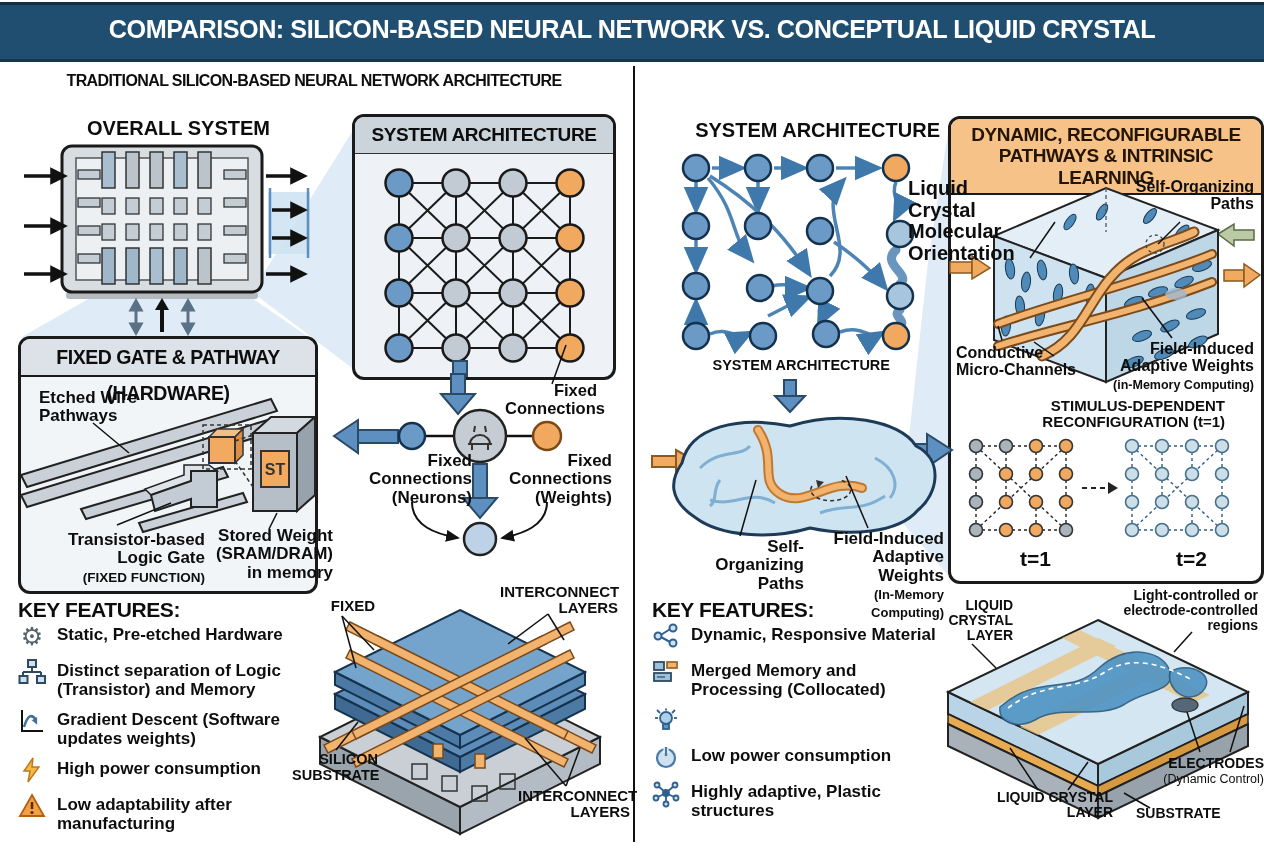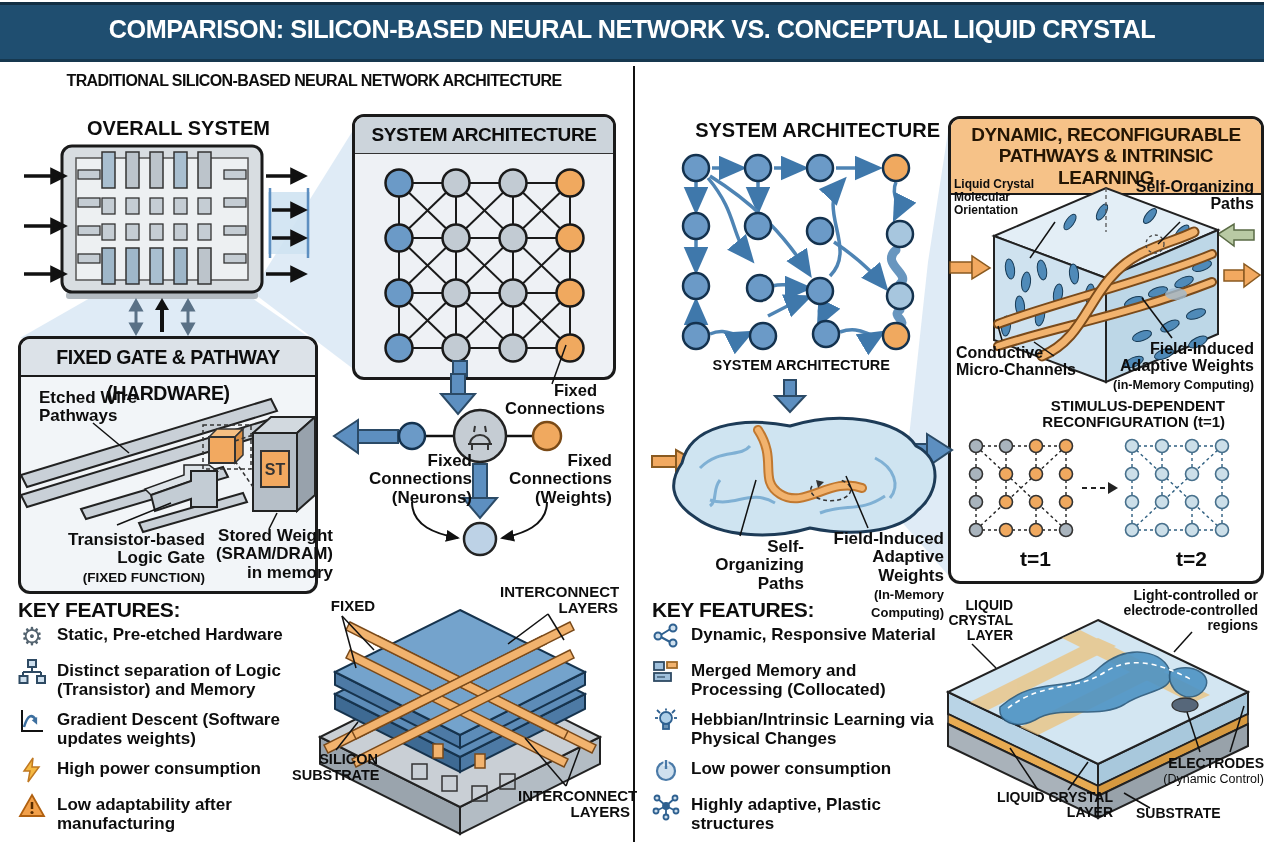--- a/index.html
+++ b/index.html
@@ -442,21 +442,21 @@
       <path d="M48,150 C100,130 200,106 262,80" stroke="#f2b36e" stroke-width="6"></path>
       <path d="M48,172 C110,152 180,140 262,108" stroke="#7a4a1a" stroke-width="10"></path>
       <path d="M48,172 C110,152 180,140 262,108" stroke="#f2b36e" stroke-width="6"></path>
       <path d="M92,182 C140,162 138,108 190,80 C214,68 228,66 244,58" stroke="#7a4a1a" stroke-width="11"></path>
       <path d="M92,182 C140,162 138,108 190,80 C214,68 228,66 244,58" stroke="#f2b36e" stroke-width="7"></path>
     </g>
     <circle cx="205" cy="70" r="9" fill="none" stroke="#444" stroke-width="1.3" stroke-dasharray="3,3"></circle>
     <ellipse cx="226" cy="120" rx="11" ry="6" fill="#9db9cf" opacity="0.8"></ellipse>
     <line x1="156" y1="14" x2="156" y2="58" stroke="#555" stroke-width="1.3" stroke-dasharray="4,3"></line>
   </svg>
-  <div class="lbl left-al" style="left:954px;top:178px;width:112px;font-size:12px;">Liquid Crystal Molecular Orientation</div>
+  <div class="lbl left-al" style="left:908px;top:178px;width:112px;font-size:20px;">Liquid Crystal Molecular Orientation</div>
   <div class="lbl right-al" style="left:1128px;top:178px;width:126px;font-size:16px;">Self-Organizing Paths</div>
   <div class="lbl left-al" style="left:956px;top:344px;width:130px;font-size:16px;">Conductive Micro-Channels</div>
   <div class="lbl right-al" style="left:1112px;top:340px;width:142px;font-size:16px;">
     <span>Field-Induced Adaptive Weights</span><br>
     <span style="font-size:12.5px;">(in-Memory Computing)</span>
   </div>
   <div class="lbl" style="left:985px;top:398px;width:240px;font-size:15px;">STIMULUS-DEPENDENT RECONFIGURATION (t=1)</div>
   <svg id="stimsvg" style="left:962px;top:436px;" width="286" height="110">
       <line x1="14" y1="10" x2="44" y2="10" stroke="#222" stroke-width="1.4" stroke-dasharray="3,3"></line>
       <line x1="44" y1="10" x2="74" y2="10" stroke="#222" stroke-width="1.4" stroke-dasharray="3,3"></line>
@@ -573,21 +573,20 @@
               <circle cx="13" cy="10" r="6" fill="#aecfe8"></circle>
               <rect x="10" y="16" width="6" height="5" fill="#6b92b4"></rect>
               <line x1="2" y1="10" x2="5" y2="10"></line>
               <line x1="21" y1="10" x2="24" y2="10"></line>
               <line x1="4" y1="2" x2="7" y2="5"></line>
               <line x1="22" y1="2" x2="19" y2="5"></line>
               <line x1="13" y1="0.5" x2="13" y2="2.5"></line>
             </g>
           </svg>
       </div>
-      <div class="tx">Hebbian/Intrinsic Learning via Physical Changes</div>
     </div>
     <div class="row">
       <div class="ic">
         <svg width="26" height="26" style="position:static;">
             <circle cx="13" cy="14" r="9" fill="#cfe0ee" stroke="#4a7aa8" stroke-width="2.2"></circle>
             <rect x="10.5" y="2" width="5" height="7" fill="#fff"></rect>
             <line x1="13" y1="3" x2="13" y2="12" stroke="#4a7aa8" stroke-width="2.4"></line>
           </svg>
       </div>
       <div class="tx">Low power consumption</div>

